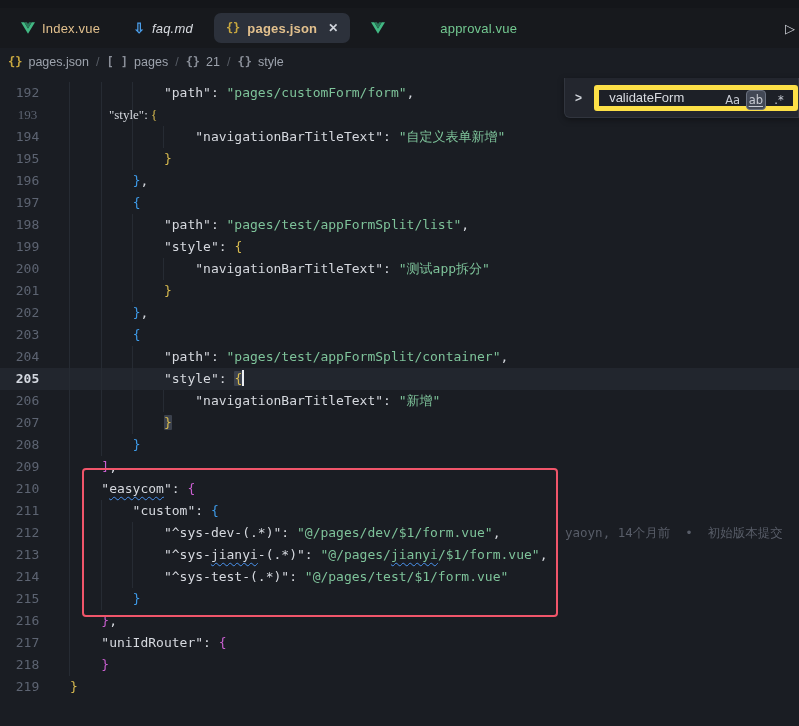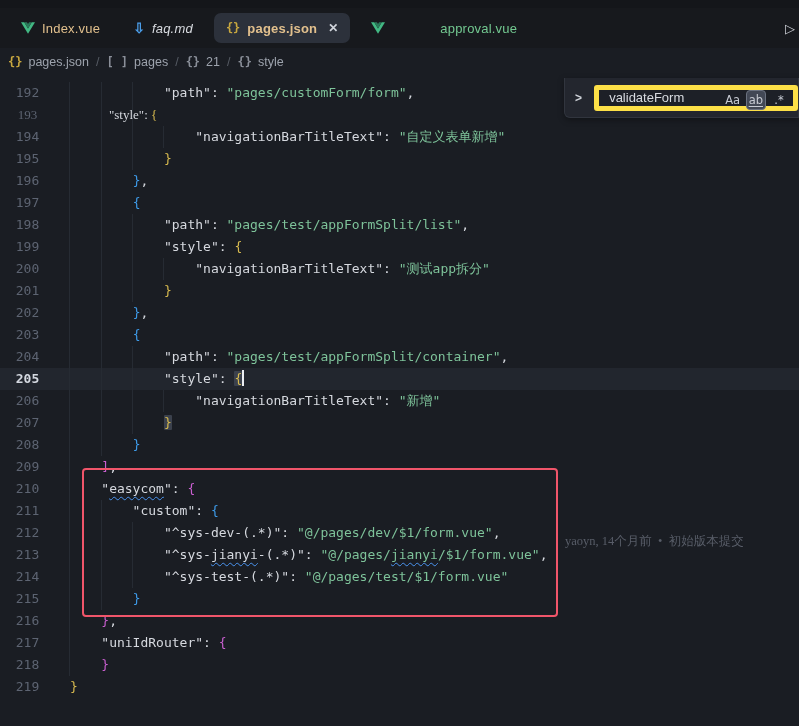--- a/index.html
+++ b/index.html
@@ -51,21 +51,21 @@
   .line.cur .num{color:#d4d8e0;font-weight:bold;}
   .src{position:absolute;left:70px;top:0;}
   .tok-p{color:var(--code-plain);}
   .tok-s{color:var(--string);}
   .tok-y{color:var(--brk-y);}
   .tok-m{color:var(--brk-m);}
   .tok-b{color:var(--brk-b);}
   .wavy-b{text-decoration:underline wavy var(--wavyblue) 1px;text-underline-offset:3px;text-decoration-skip-ink:none;}
   .boxed{background:#3b414d;border-radius:1px;}
   .cursor{display:inline-block;width:1.5px;height:16px;background:#eceef3;vertical-align:-3px;}
-  .blame{position:absolute;left:565px;top:8px;color:var(--blame);font-size:12.5px;white-space:pre;font-family:Liberation Serif, serif;}
+  .blame{position:absolute;left:565px;top:0;color:var(--blame);font-size:12.5px;white-space:pre;}
 
   
   #annotation-rect{position:absolute;left:82px;top:468px;width:476px;height:149px;border:2.5px solid var(--annot);border-radius:4px;pointer-events:none;}
 
   
   #find-widget{position:absolute;left:564px;top:78px;width:235px;height:40px;background:#23262e;border:1px solid #31353e;border-top:none;border-radius:0 0 0 6px;display:flex;align-items:center;box-shadow:0 2px 6px rgba(0,0,0,.35);}
   #find-toggle{width:16px;text-align:center;color:#cfd3d9;font-size:12px;font-weight:bold;cursor:pointer;margin-left:6px;}
   #find-input{position:relative;margin-left:8px;height:26px;width:215px;background:#1d2027;border:5px solid #fde047;border-radius:3px;display:flex;align-items:center;}
   #find-query{color:#d8dbe0;font-size:13px;padding-left:10px;flex:0 1 auto;white-space:nowrap;overflow:hidden;}
   .find-opts{position:absolute;right:4px;top:0;height:100%;display:flex;gap:3px;}

